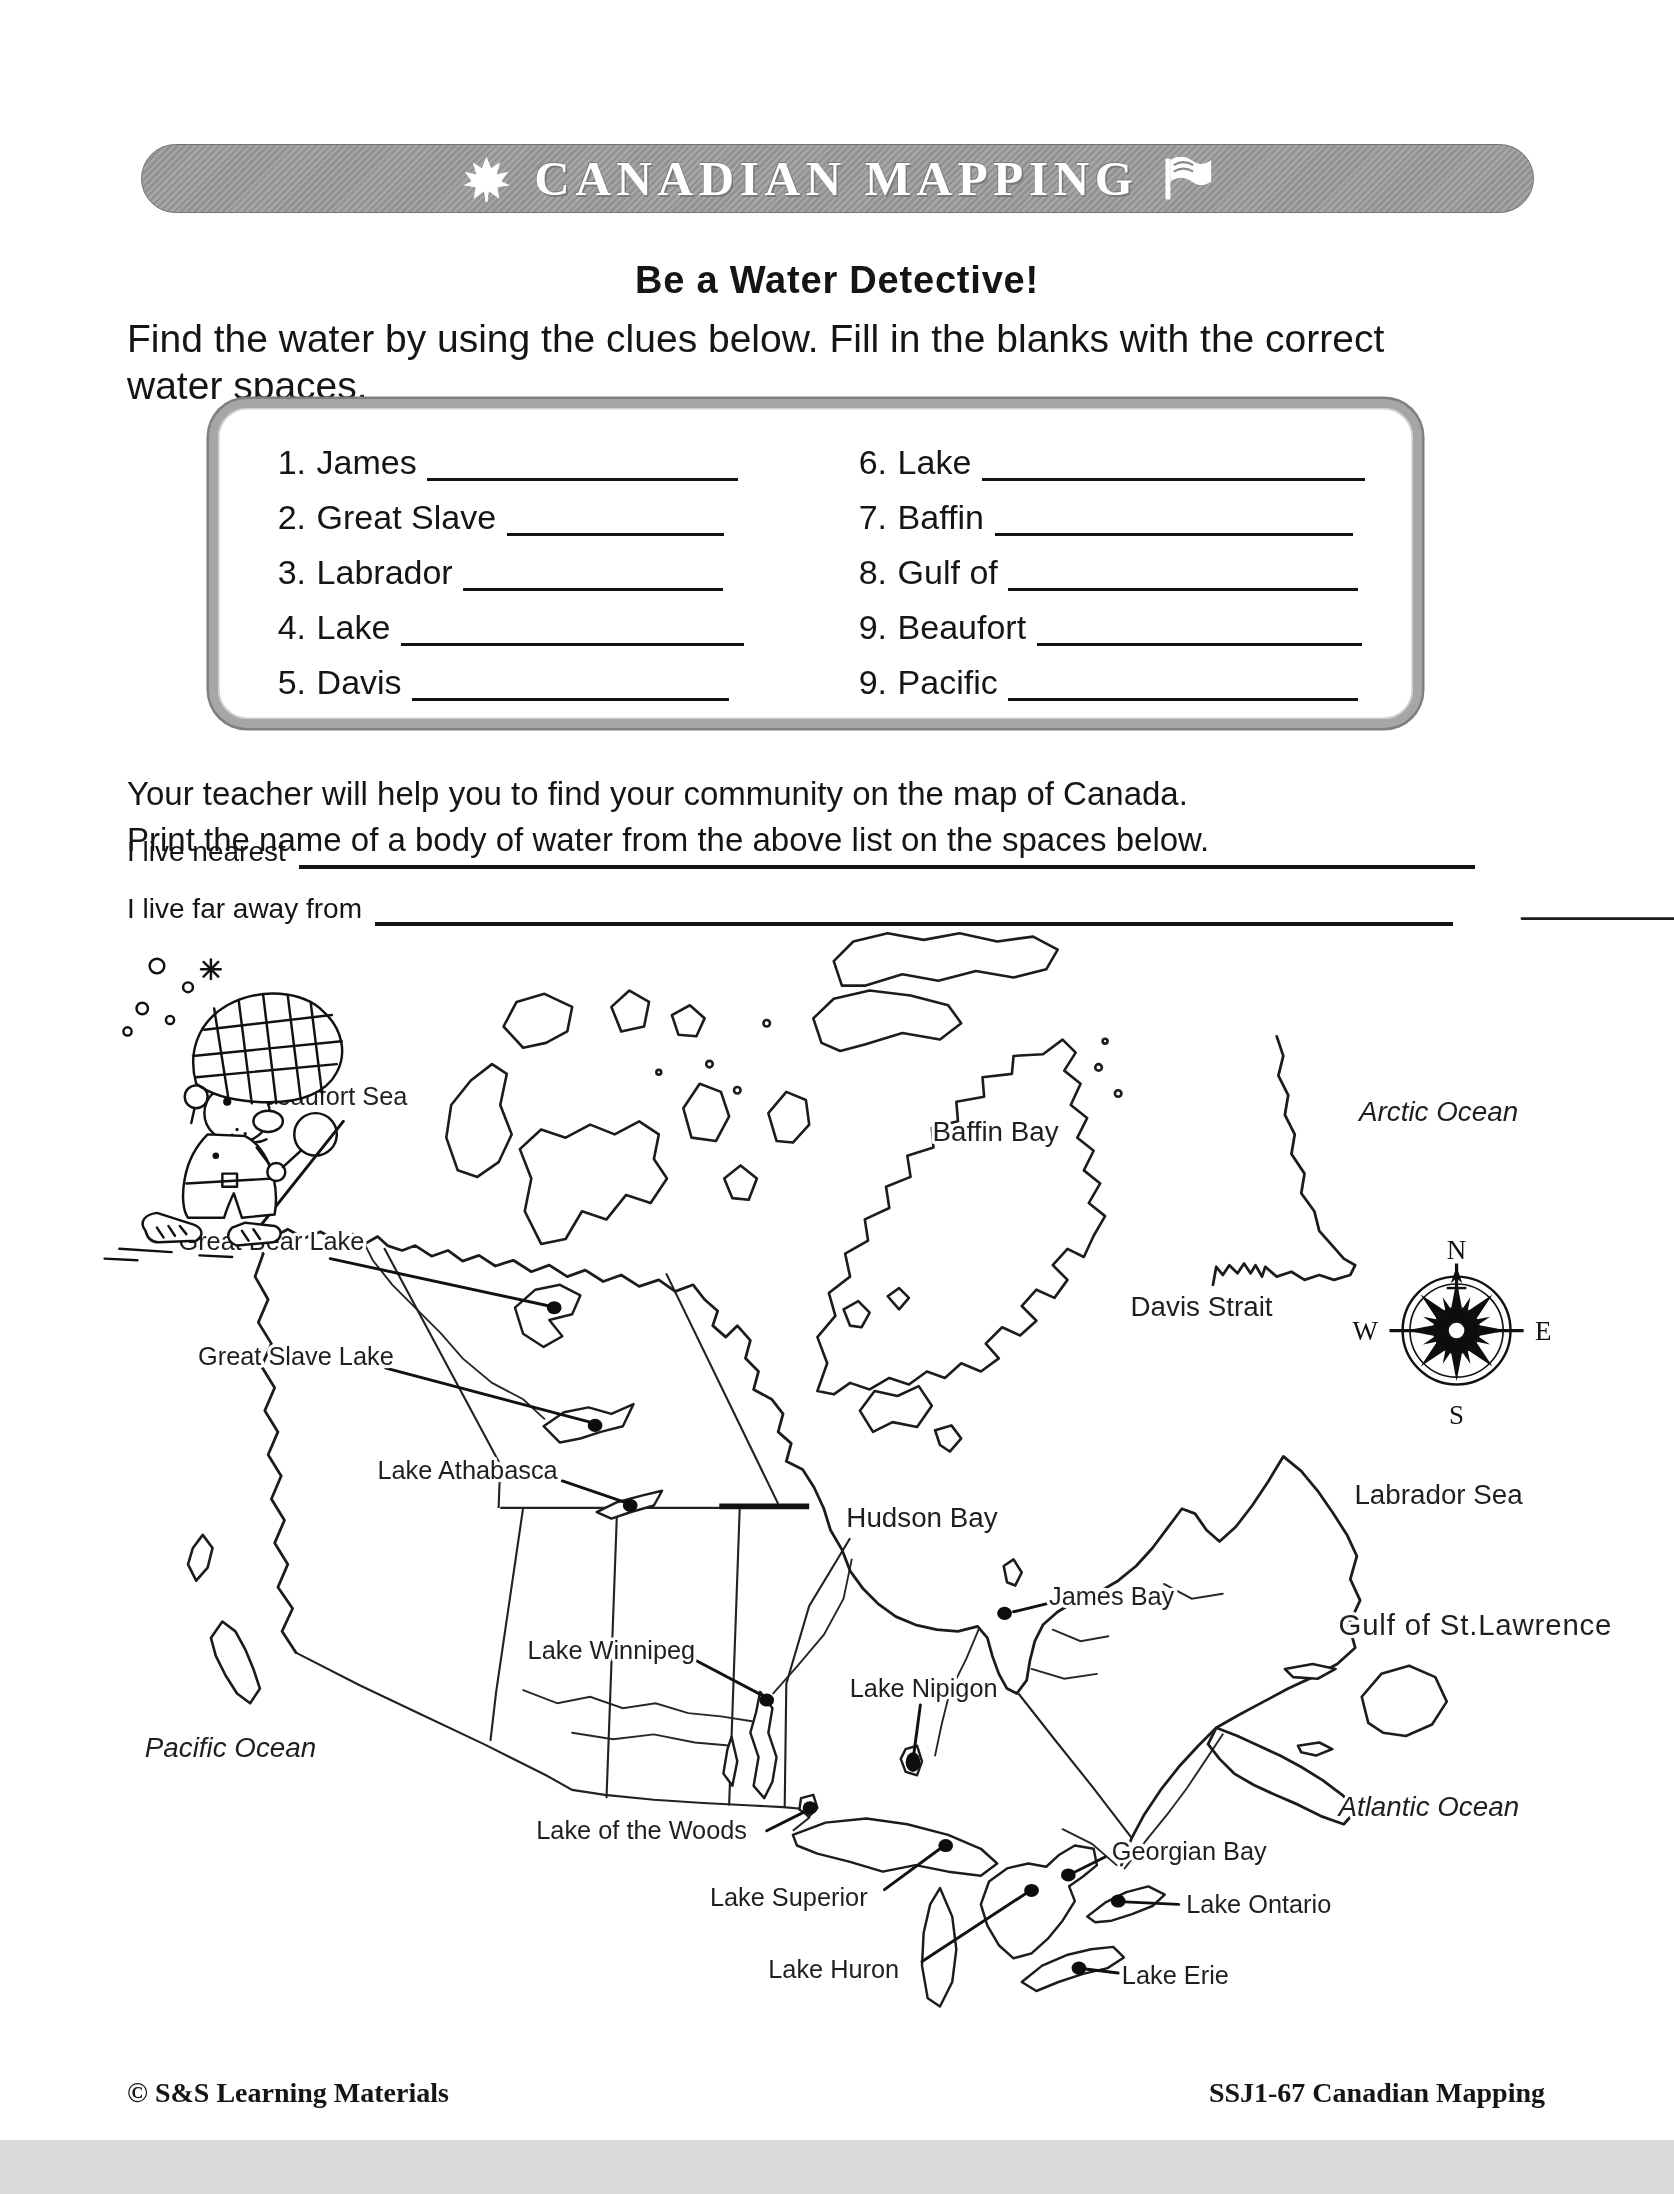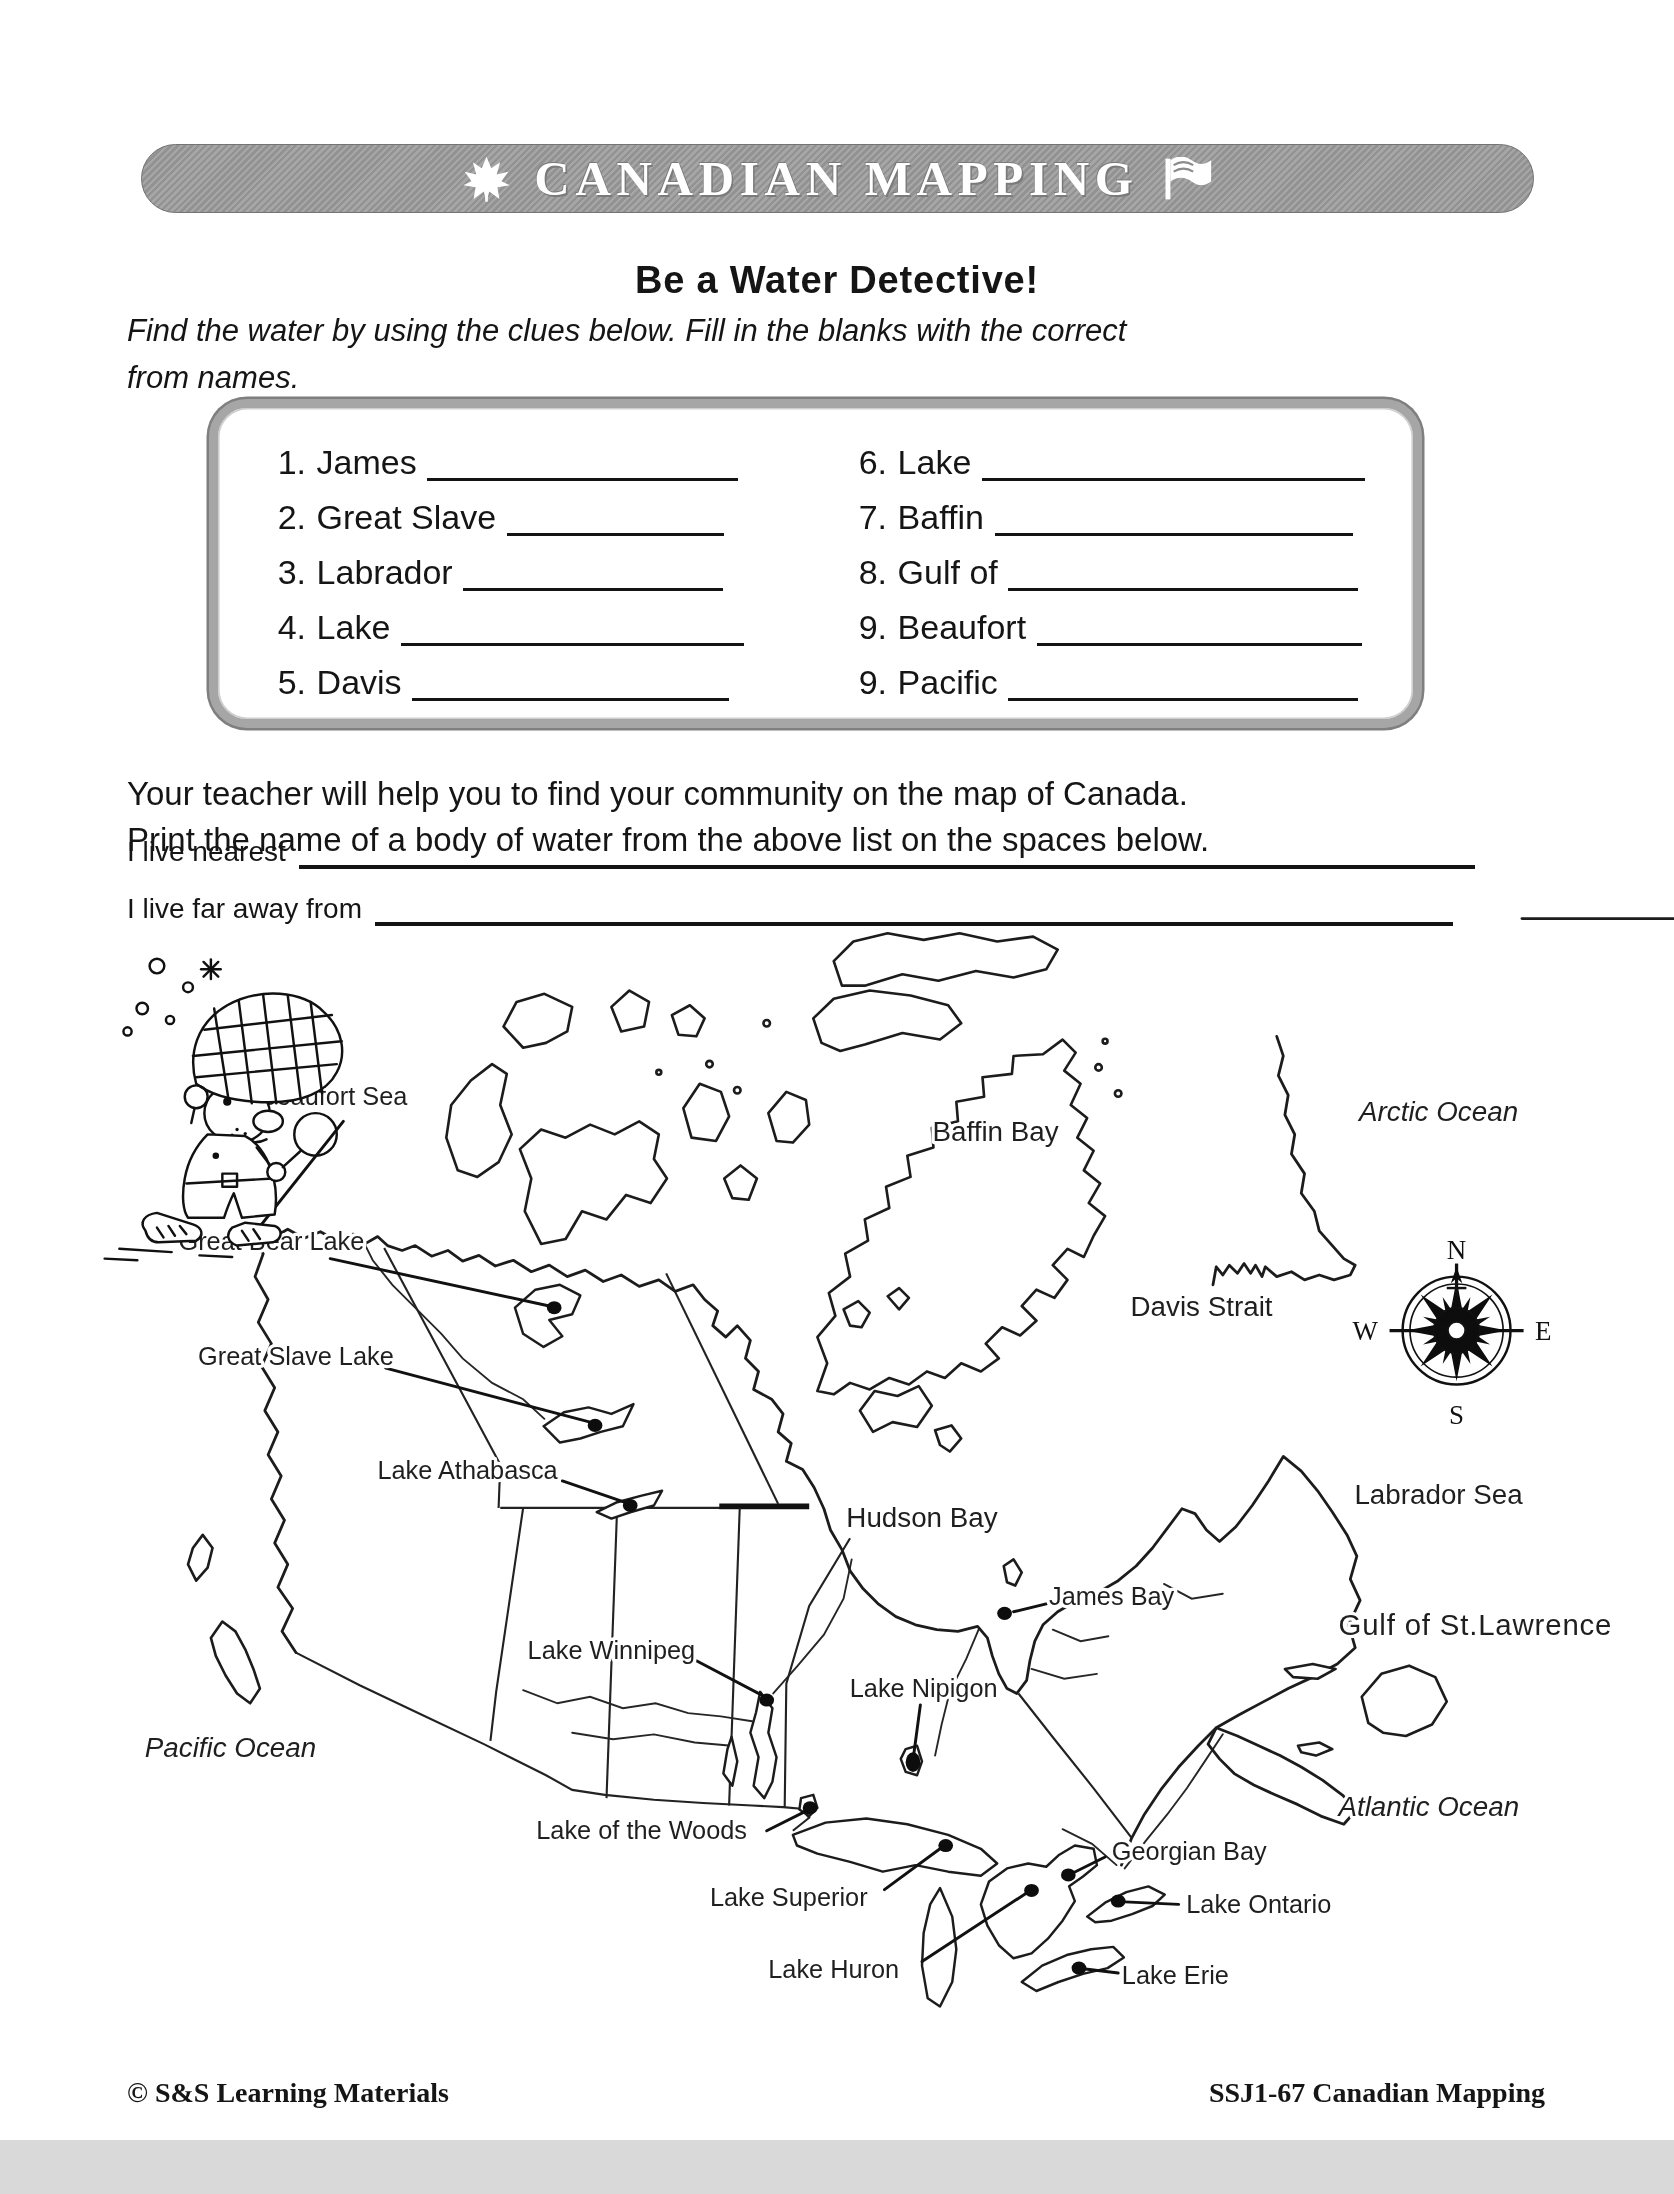--- a/index.html
+++ b/index.html
@@ -12,21 +12,21 @@
           background:#9b9b9b;
           background-image:repeating-linear-gradient(135deg,#929292 0 2.5px,#a6a6a6 2.5px 4.9px);
           display:flex;align-items:center;justify-content:center;gap:23px;}
   .banner-title{font-family:"Liberation Serif",serif;font-weight:bold;font-size:49px;
           letter-spacing:5.7px;color:#ffffff;white-space:nowrap;
           text-shadow:1.6px 1.6px 0 #7a7a7a,-0.8px -0.8px 0 #7a7a7a;}
 
   
   .page-title{position:absolute;left:0;top:222px;width:100%;text-align:center;
           font-size:38px;font-weight:bold;letter-spacing:0.8px;margin-top:37px;}
-  .intro{position:absolute;left:127px;top:276px;width:1472px;font-size:31px;line-height:47px;font-style:italic;}
+  .intro{position:absolute;left:127px;top:276px;width:1472px;font-size:39px;line-height:47px;}
   .teacher{position:absolute;left:127px;top:738px;width:1488px;font-size:33px;line-height:46px;}
 
   
   .clue-box{position:absolute;left:209px;top:399px;width:1195px;height:311px;
           border:9.8px solid #a6a6a6;border-radius:38px;
           box-shadow:0 0 0 2.5px #7f7f7f,inset 0 0 0 1.6px #cfcfcf;background:#fff;}
   .col{position:absolute;top:18px;display:flex;flex-direction:column;}
   .col-left{left:34px;}
   .col-right{left:615px;}
   .clue{display:flex;align-items:flex-end;height:55px;font-size:34px;line-height:1.05;}
@@ -77,21 +77,21 @@
     <span class="banner-title">CANADIAN MAPPING</span>
     <svg width="51" height="44" viewBox="0 0 62 54">
       <rect x="4" y="2" width="6" height="50" fill="#ffffff"></rect>
       <path fill="#ffffff" d="M10,4 C18,-2 28,-2 36,4 C44,10 52,10 60,4 L60,30 C52,36 44,36 36,30 C28,24 18,24 10,30 Z"></path>
       <path d="M14,10 C22,5 30,5 38,10 M14,18 C22,13 30,13 38,18" stroke="#8a8a8a" stroke-width="2.5" fill="none"></path>
     </svg>
   </div>
 
   <div class="page-title">Be a Water Detective!</div>
   <p class="intro"><span>Find the water by using the clues below. Fill in the blanks with the correct</span><br>
-  <span>from names.</span></p>
+  <span>water spaces.</span></p>
 
   <div class="clue-box">
     <div class="col col-left">
       <div class="clue">
           <span class="num">1.</span>
           <span>James</span>
           <span class="blank" style="width:311px"></span>
         </div>
       <div class="clue">
           <span class="num">2.</span>

